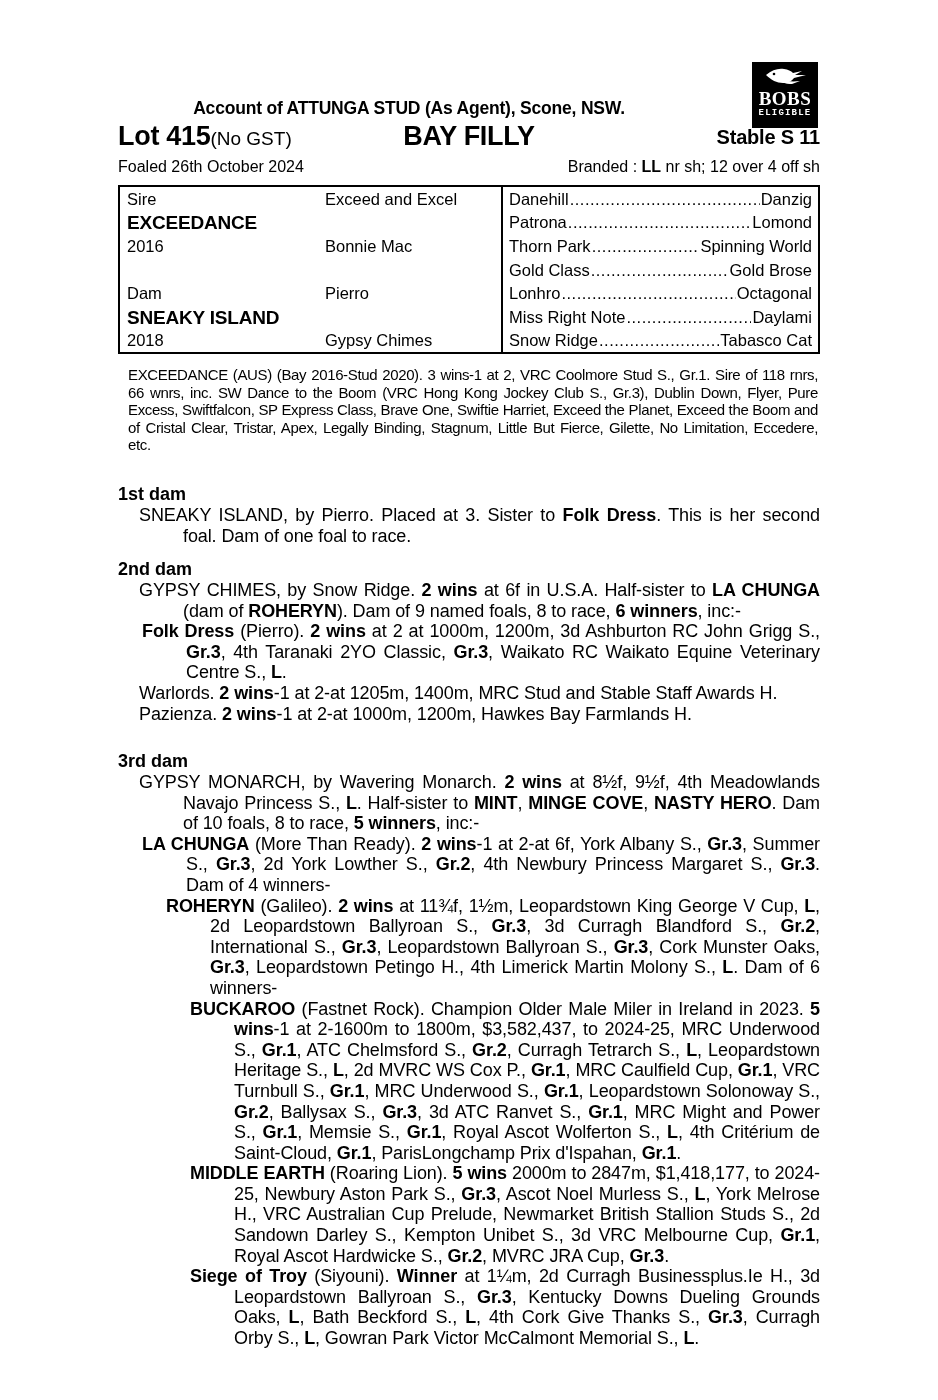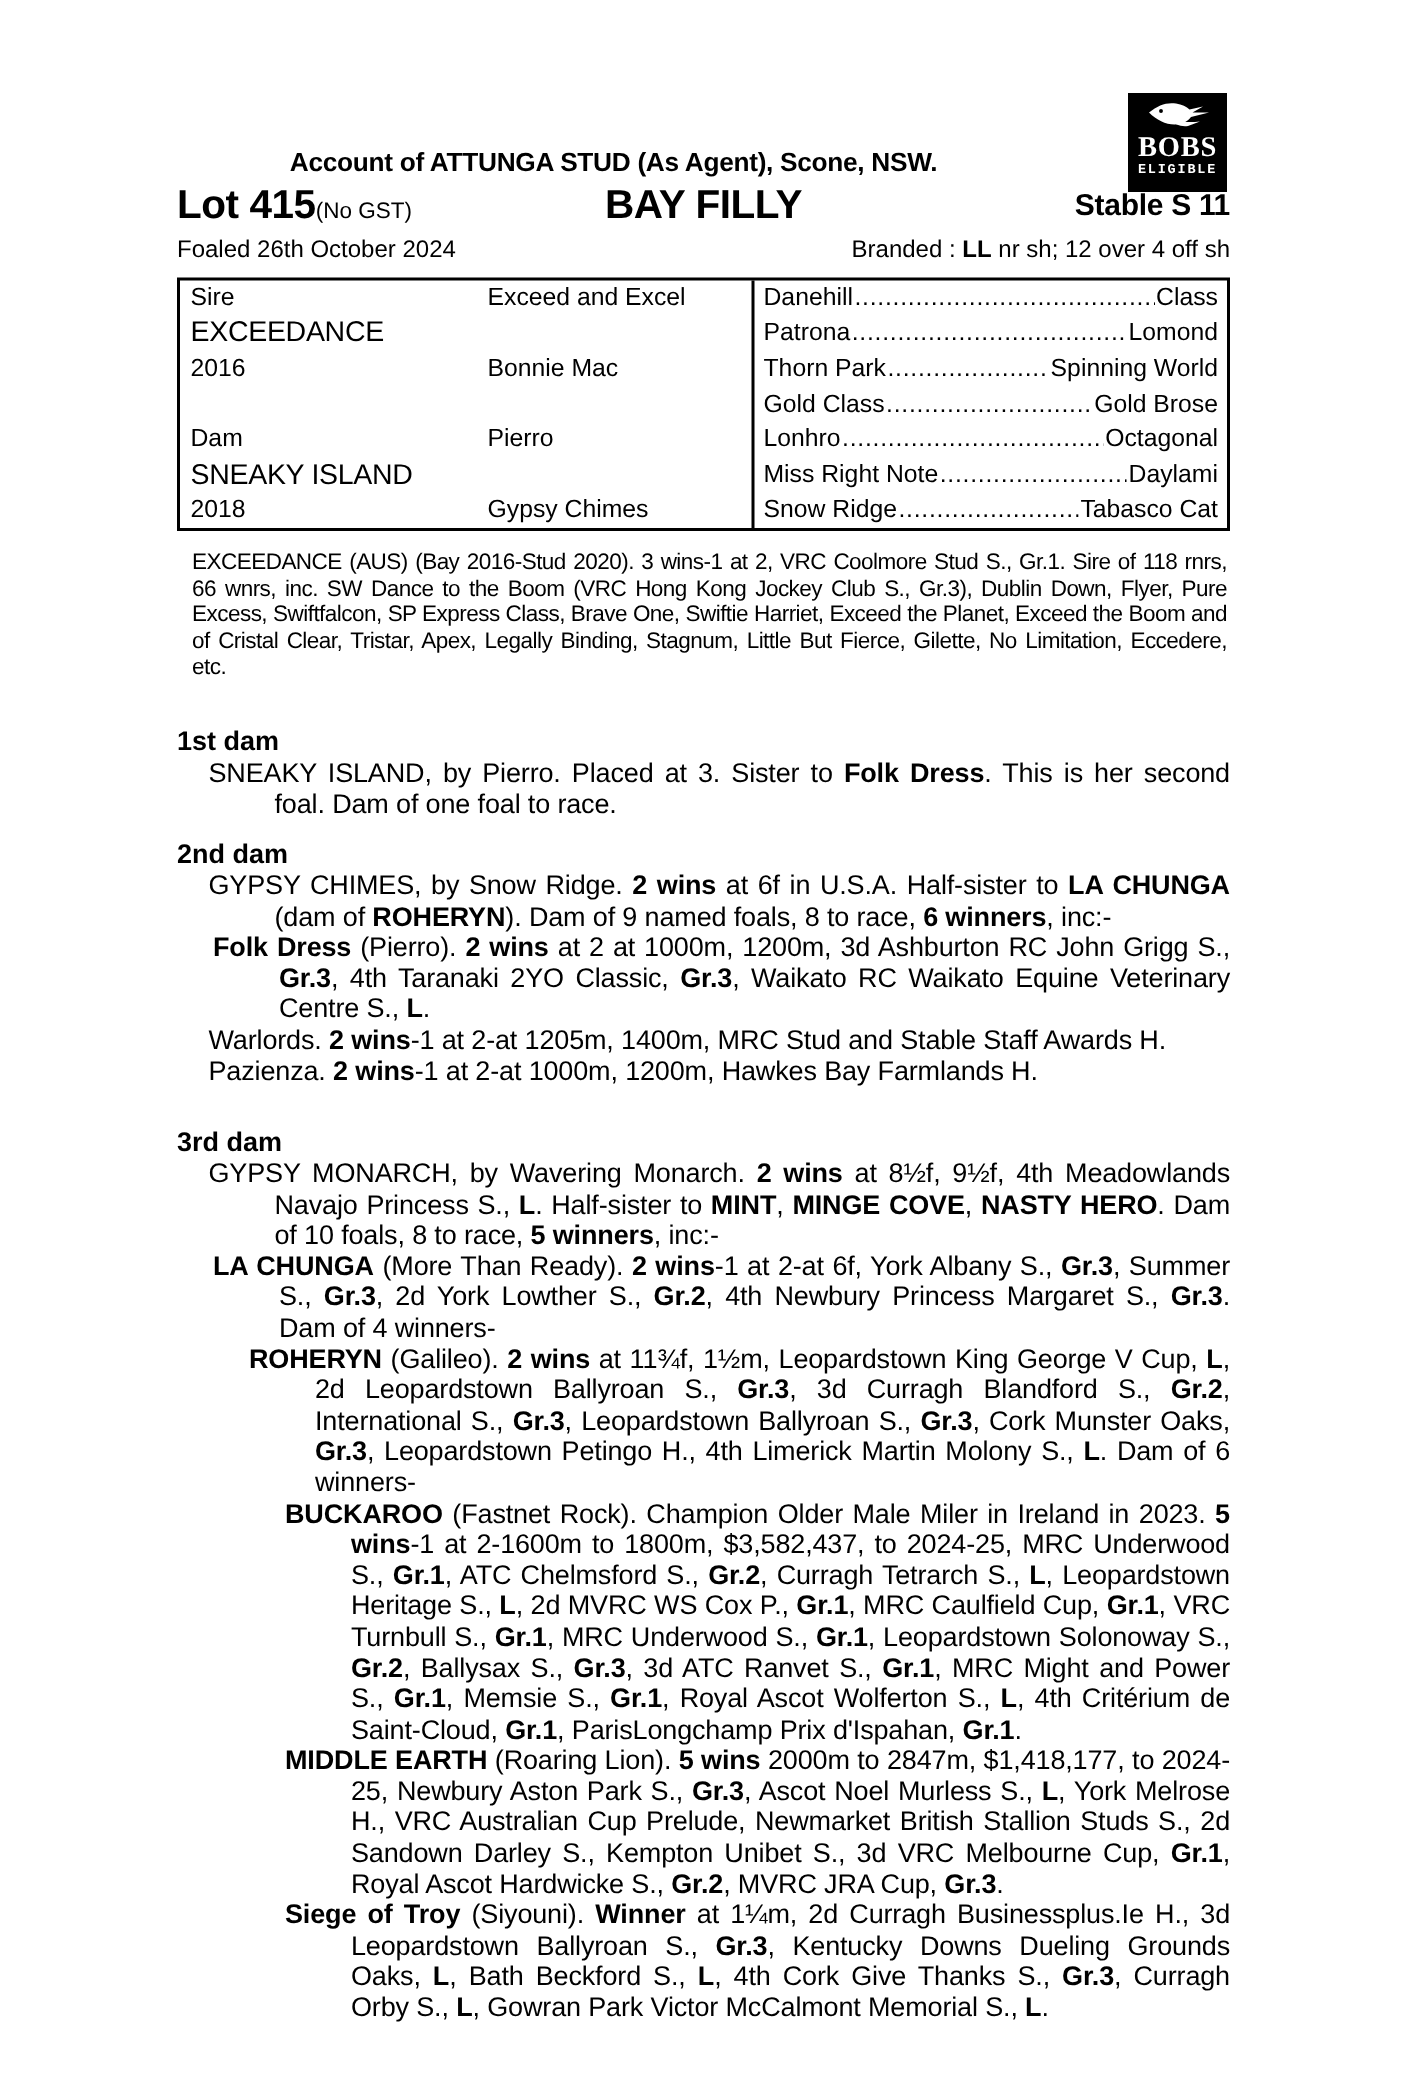--- a/index.html
+++ b/index.html
@@ -79,21 +79,21 @@
     position: absolute;
     left: 0;
     top: 0;
     font-weight: bold;
     font-size: 27px;
     line-height: 30px;
     letter-spacing: -0.3px;
   }
   .nogst {
     font-weight: normal;
-    font-size: 15px;
+    font-size: 19px;
     letter-spacing: 0;
   }
   .sexcolour {
     position: absolute;
     left: 0; right: 0;
     top: 0;
     text-align: center;
     font-weight: bold;
     font-size: 27px;
     line-height: 30px;
@@ -152,21 +152,21 @@
     position: absolute;
     top: 50%;
     transform: translateY(-50%);
     font-size: 16.5px;
     line-height: 19px;
     white-space: nowrap;
   }
   .ped .c1 { left: 7px; }
   .ped .c2 { left: 205px; }
   .ped .c3 { left: 389px; right: 6px; }
-  .ped .bold { font-weight: normal; font-size: 19px; letter-spacing: -0.2px; }
+  .ped .bold { font-weight: bold; font-size: 19px; letter-spacing: -0.2px; }
   .ped .dotrow {
     display: flex;
     align-items: baseline;
     width: 100%;
   }
   .ped .dotrow .l { white-space: nowrap; }
   .ped .dotrow .r { white-space: nowrap; }
   .ped .dotrow .dots {
     flex: 1 1 auto;
     overflow: hidden;
@@ -248,21 +248,21 @@
   <div class="ped">
     <div class="vline v1"></div>
     <div class="rows">
       <div class="row">
         <div class="c1">Sire</div>
         <div class="c2">Exceed and Excel</div>
         <div class="c3">
           <span class="dotrow">
               <span class="l">Danehill</span>
               <span class="dots"></span>
-              <span class="r">Class</span>
+              <span class="r">Danzig</span>
             </span>
         </div>
       </div>
       <div class="row">
         <div class="c1 bold">EXCEEDANCE</div>
         <div class="c3">
           <span class="dotrow">
               <span class="l">Patrona</span>
               <span class="dots"></span>
               <span class="r">Lomond</span>

